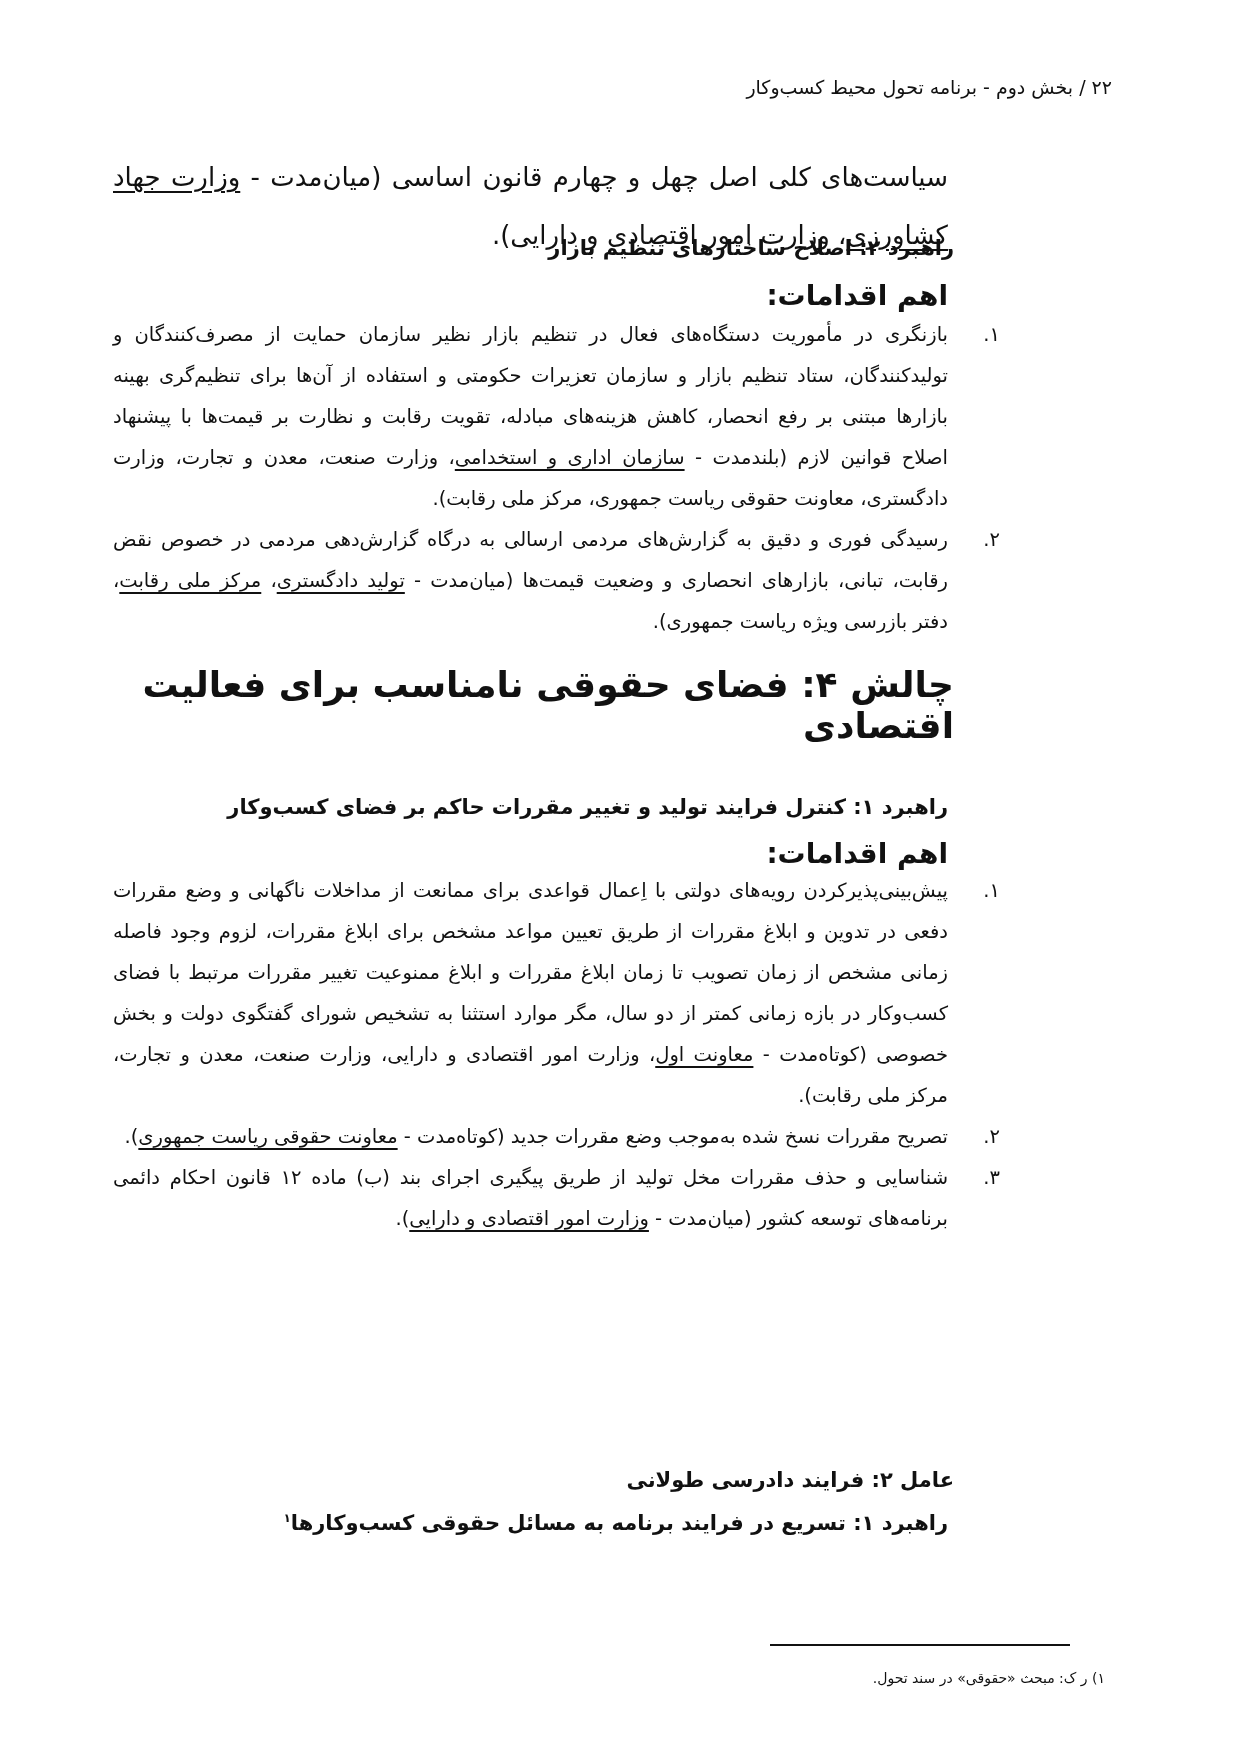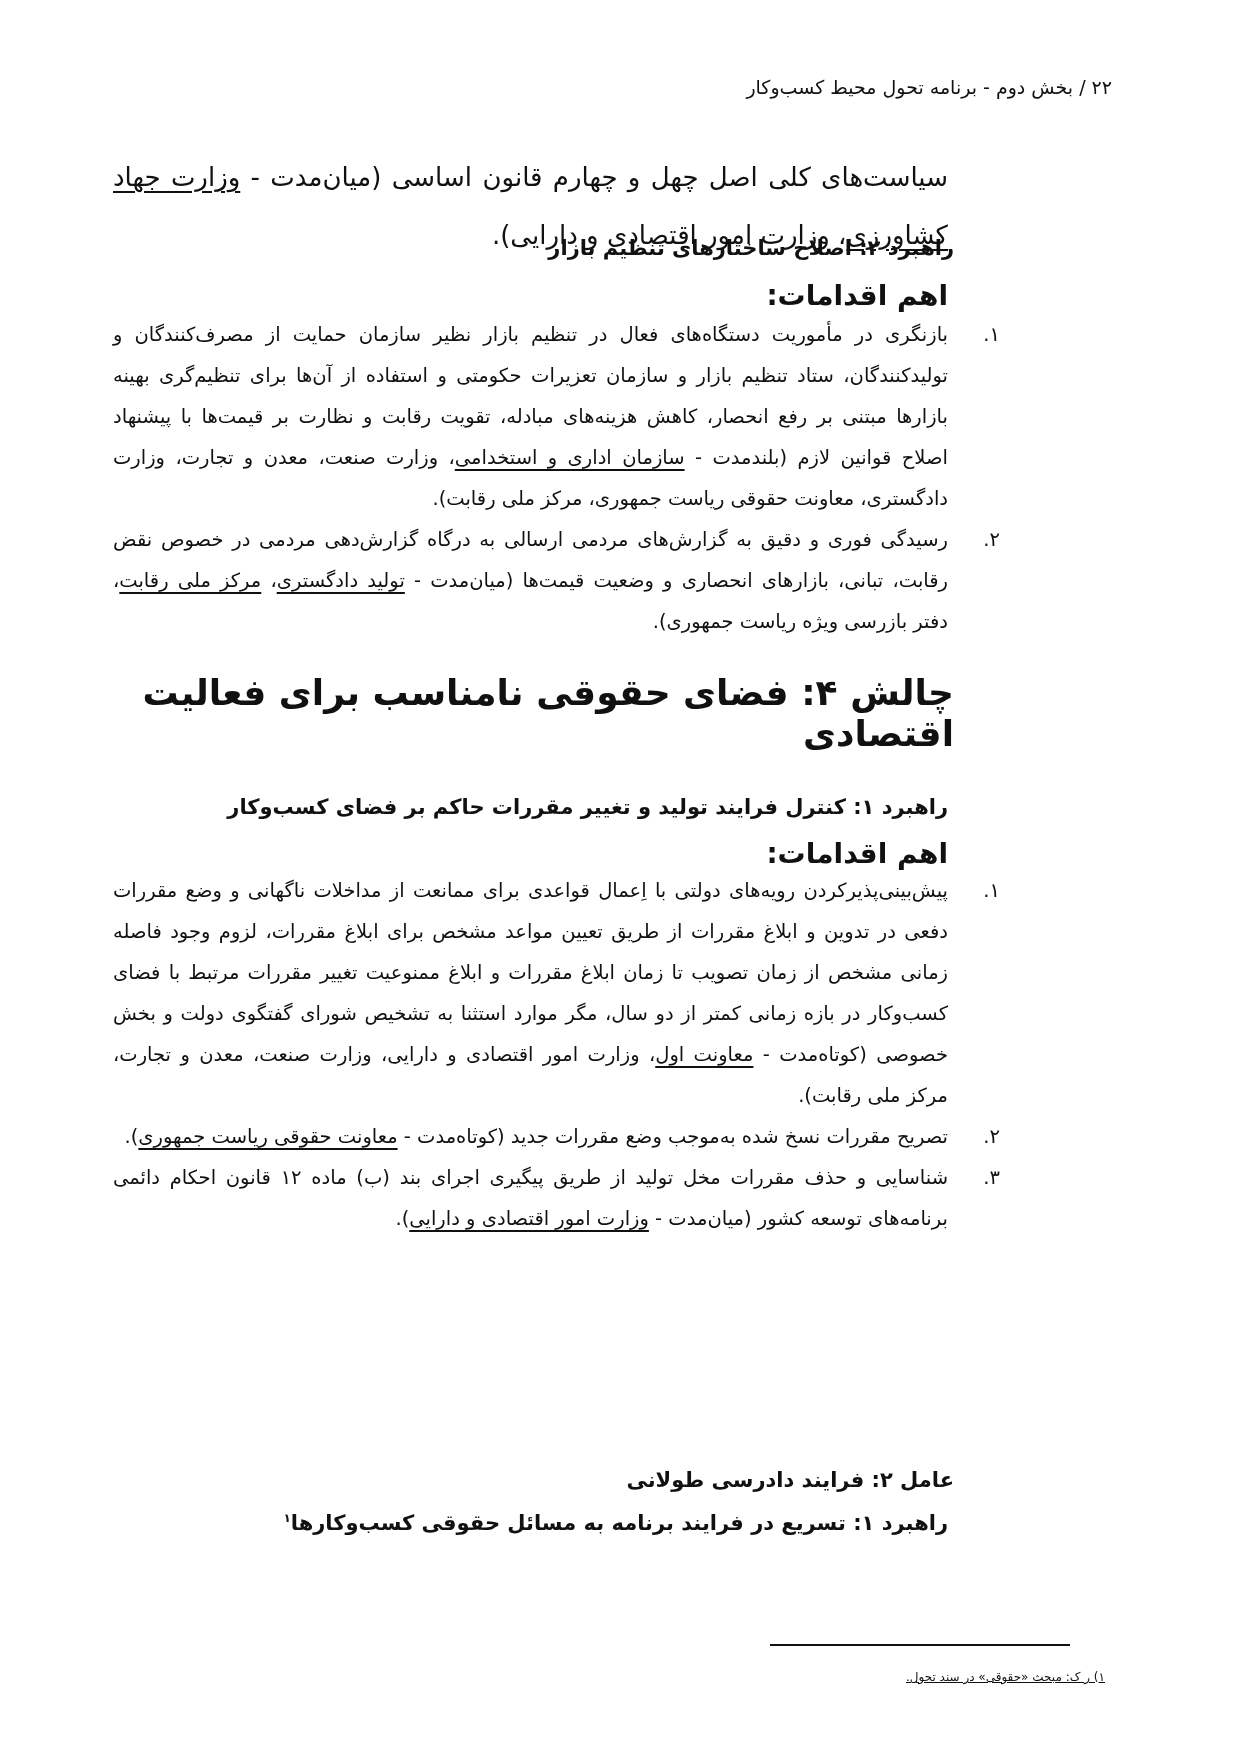--- a/index.html
+++ b/index.html
@@ -29,21 +29,21 @@
     ol.actions li .num {
       position: absolute; right: -52px; top: 0; width: 40px; text-align: right;
     }
     .u { text-decoration: underline; text-underline-offset: 5px; text-decoration-thickness: 2px; }
     .challenge-title {
       position: absolute; top: 742px; right: 286px; direction: rtl;
       font-size: 36px; font-weight: 900; letter-spacing: -0.3px;
     }
     .h-factor { position: absolute; right: 286px; direction: rtl; font-weight: bold; font-size: 21px; }
     .footnote-rule { position: absolute; left: 770px; top: 1644px; width: 300px; height: 2px; background: #111; }
-    .footnote { position: absolute; right: 135px; top: 1670px; font-size: 12px; direction: rtl; text-decoration: underline; }
+    .footnote { position: absolute; right: 135px; top: 1670px; font-size: 14px; direction: rtl; }
     sup { font-size: 12px; }
   </style>
 </head>
 <body>
 
 <div class="page">
 
   <div class="running-header">۲۲ / بخش دوم - برنامه تحول محیط کسب‌وکار</div>
 
   <div class="body-block intro">
@@ -57,21 +57,21 @@
     <li>
       <span class="num">۱.</span>
       <span>بازنگری در مأموریت دستگاه‌های فعال در تنظیم بازار نظیر سازمان حمایت از مصرف‌کنندگان و تولیدکنندگان، ستاد تنظیم بازار و سازمان تعزیرات حکومتی و استفاده از آن‌ها برای تنظیم‌گری بهینه بازارها مبتنی بر رفع انحصار، کاهش هزینه‌های مبادله، تقویت رقابت و نظارت بر قیمت‌ها با پیشنهاد اصلاح قوانین لازم (بلندمدت - </span><span class="u">سازمان اداری و استخدامی</span><span>، وزارت صنعت، معدن و تجارت، وزارت دادگستری، معاونت حقوقی ریاست جمهوری، مرکز ملی رقابت).</span>
     </li>
     <li>
       <span class="num">۲.</span>
       <span>رسیدگی فوری و دقیق به گزارش‌های مردمی ارسالی به درگاه گزارش‌دهی مردمی در خصوص نقض رقابت، تبانی، بازارهای انحصاری و وضعیت قیمت‌ها (میان‌مدت - </span><span class="u">تولید دادگستری</span><span>، </span><span class="u">مرکز ملی رقابت</span><span>، دفتر بازرسی ویژه ریاست جمهوری).</span>
     </li>
   </ol>
 
-  <div class="challenge-title" style="top:664px;margin-top:8px;">چالش ۴: فضای حقوقی نامناسب برای فعالیت اقتصادی</div>
+  <div class="challenge-title" style="top:664px;">چالش ۴: فضای حقوقی نامناسب برای فعالیت اقتصادی</div>
 
   <div class="h-strategy" style="top:795px; right:292px;">راهبرد ۱: کنترل فرایند تولید و تغییر مقررات حاکم بر فضای کسب‌وکار</div>
   <div class="h-actions" style="top:837px;">اهم اقدامات:</div>
 
   <ol class="actions" style="top:870px;">
     <li>
       <span class="num">۱.</span>
       <span>پیش‌بینی‌پذیرکردن رویه‌های دولتی با اِعمال قواعدی برای ممانعت از مداخلات ناگهانی و وضع مقررات دفعی در تدوین و ابلاغ مقررات از طریق تعیین مواعد مشخص برای ابلاغ مقررات، لزوم وجود فاصله زمانی مشخص از زمان تصویب تا زمان ابلاغ مقررات و ابلاغ ممنوعیت تغییر مقررات مرتبط با فضای کسب‌وکار در بازه زمانی کمتر از دو سال، مگر موارد استثنا به تشخیص شورای گفتگوی دولت و بخش خصوصی (کوتاه‌مدت - </span><span class="u">معاونت اول</span><span>، وزارت امور اقتصادی و دارایی، وزارت صنعت، معدن و تجارت، مرکز ملی رقابت).</span>
     </li>
     <li>

